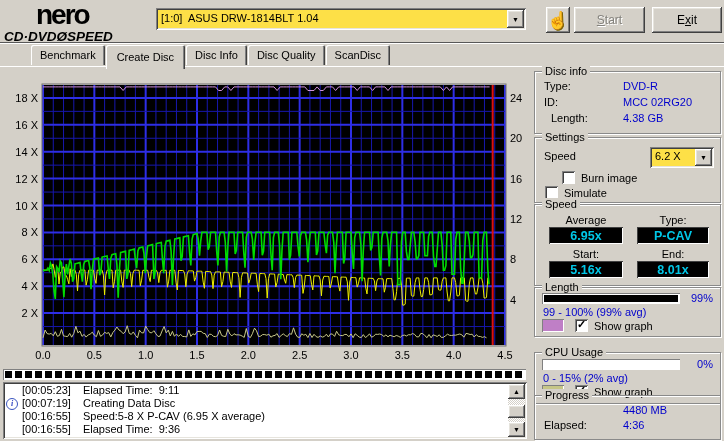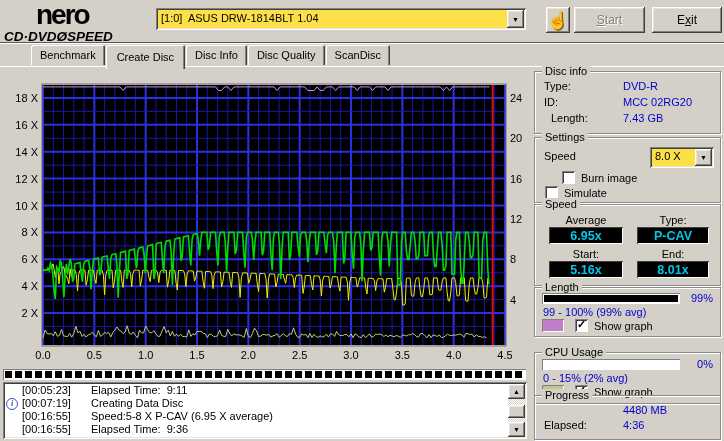--- a/index.html
+++ b/index.html
@@ -48,21 +48,21 @@
   svg text.tick{font-family:"Liberation Sans",sans-serif;font-size:11px;fill:#000;}
   
   .stripebar{left:3px;top:369px;width:523px;height:11px;background:#fff;padding:0;}
   .stripebar .stripes{position:absolute;left:2px;top:2px;right:2px;bottom:2px;
     background:repeating-linear-gradient(90deg,#000 0 7px,#fff 7px 10px);}
   
   .logbox{left:3px;top:382px;width:524px;height:57px;background:#fff;}
   .log-lines{position:absolute;left:2px;top:2px;right:20px;bottom:2px;overflow:hidden;}
   .log-line{position:relative;padding-left:17px;height:13px;line-height:13px;white-space:pre;}
   .log-time{display:inline-block;}
-  .log-text{margin-left:20px;}
+  .log-text{margin-left:12px;}
   .log-icon{position:absolute;left:1px;top:1px;width:10px;height:10px;border-radius:50%;
     border:1px solid #3a55c0;color:#2a3fbf;background:#fff;font:italic bold 8px "Liberation Serif",serif;
     text-align:center;line-height:10px;}
   .scrollbar{position:absolute;right:2px;top:2px;bottom:2px;width:17px;
     background-image:conic-gradient(#fff 25%,#d4d0c8 0 50%,#fff 0 75%,#d4d0c8 0);
     background-size:2px 2px;}
   .sb-btn{position:absolute;left:0;width:17px;height:15px;display:flex;align-items:center;justify-content:center;font-size:7px;}
   .sb-up{top:0;} .sb-down{bottom:0;}
   .sb-thumb{position:absolute;left:0;top:21px;width:17px;height:13px;}
   
@@ -253,28 +253,28 @@
   </div>
 </div>
 
 <div class="group" style="top:71px;height:61px;">
   <span class="gtitle">Disc info</span>
   <span class="lblrow" style="top:8px;">Type:</span>
   <span class="val-abs" style="top:8px;">DVD-R</span>
   <span class="lblrow" style="top:24px;">ID:</span>
   <span class="val-abs" style="top:24px;">MCC 02RG20</span>
   <span class="lblrow" style="top:40px;padding-left:7px;">Length:</span>
-  <span class="val-abs" style="top:40px;">7.43 GB</span>
+  <span class="val-abs" style="top:40px;">4.38 GB</span>
 </div>
 
 <div class="group" style="top:137px;height:64px;">
   <span class="gtitle">Settings</span>
   <span class="lblrow" style="top:12px;">Speed</span>
   <div class="sunken combo speed-combo" style="height:21px;">
-    <span class="combo-text" style="top:3px;">8.0 X</span>
+    <span class="combo-text" style="top:3px;">6.2 X</span>
     <span class="raised combo-arrow">▼</span>
   </div>
   <div class="checkrow" style="top:33px;padding-left:17px;">
     <span class="checkbox"></span>
     <span>Burn image</span>
   </div>
   <div class="checkrow" style="top:48px;">
     <span class="checkbox"></span>
     <span>Simulate</span>
   </div>

